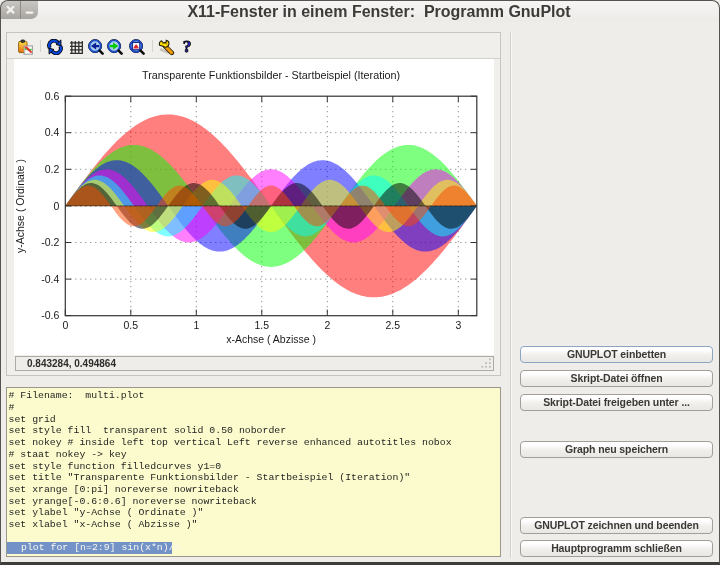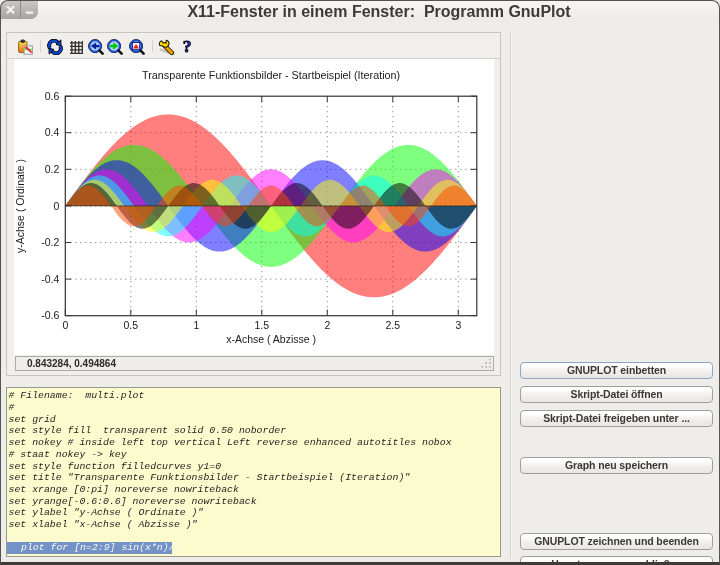--- a/index.html
+++ b/index.html
@@ -11,38 +11,38 @@
   background:linear-gradient(#f7f6f4,#edebe8); border-radius:8px 8px 0 0; }
 #title { position:absolute; left:38px; top:0; width:682px; height:22px; line-height:23px;
   text-align:center; font-weight:bold; font-size:16px; color:#3c3b37; }
 #wbtns { position:absolute; left:1px; top:1px; height:18px; width:37px;
   background:linear-gradient(#c9c7c3,#a8a5a0); border-radius:7px 0 7px 0; }
 #wbtns .sep { position:absolute; left:19px; top:0px; width:1px; height:18px; background:#8f8c87; }
 .wb { position:absolute; top:0; width:19px; height:18px; }
 #script { position:absolute; left:6px; top:386.5px; width:495px; height:170.5px;
   background:#fbfbce; border:1px solid #9a978f;
   font-family:"Liberation Mono", monospace; font-size:9.85px; line-height:11.7px;
-  color:#1f1f1f; padding:2.8px 0 0 1.5px; white-space:pre;font-style:italic; }
+  color:#1f1f1f; padding:2.8px 0 0 1.5px; white-space:pre; }
 #sel { position:absolute; left:0px; top:154.2px; width:165px; height:12.5px; background:#7292c8;
   color:#f8f8ec; padding-left:14px; line-height:12.3px; }
 #plotpanel { position:absolute; left:6px; top:32px; width:495px; height:344px;
   border:1px solid #c8c5c0; background:#f1efec; }
 #toolbar { position:absolute; left:0; top:0; width:493px; height:26px;
   border-bottom:1px solid #d2d0cb; }
 #canvas { position:absolute; left:7px; top:26px; width:480px; height:296px; background:#fff; }
 #statusbar { position:absolute; left:8px; top:323px; width:479px; height:15px;
   background:#efedea; border:1px solid #aeaba5;
   font-size:10px; font-weight:bold; color:#2e2d2b; line-height:14px; padding-left:11px; }
 #rightsep { position:absolute; left:510px; top:32px; width:2px; height:526px;
   background:linear-gradient(90deg,#d3d1cc 0,#d3d1cc 50%,#f8f7f5 50%,#f8f7f5 100%); }
 .btn { position:absolute; left:520px; width:193px; height:17px;
   background:linear-gradient(#fefefe 20%,#f1efec 55%,#e9e7e3);
   border:1px solid #a29f99; border-radius:4px;
   text-align:center; font-weight:bold; font-size:10.5px; letter-spacing:-0.1px;
-  color:#3a3936; line-height:15.5px;margin-top:16px; }
+  color:#3a3936; line-height:15.5px; }
 .btn.focus { border:1.5px solid #8ba5c3; line-height:15px; }
 .ticon { position:absolute; top:6px; }
 .tsep { position:absolute; top:7px; width:1px; height:12px; background:#d5d3ce; }
 </style></head>
 <body>
   <div id="titlebar">
     <div id="title">X11-Fenster in einem Fenster:&nbsp; Programm GnuPlot</div>
     <div id="wbtns">
       <div class="sep"></div>
       <svg class="wb" style="left:0" width="19" height="18" viewBox="0 0 19 18">

